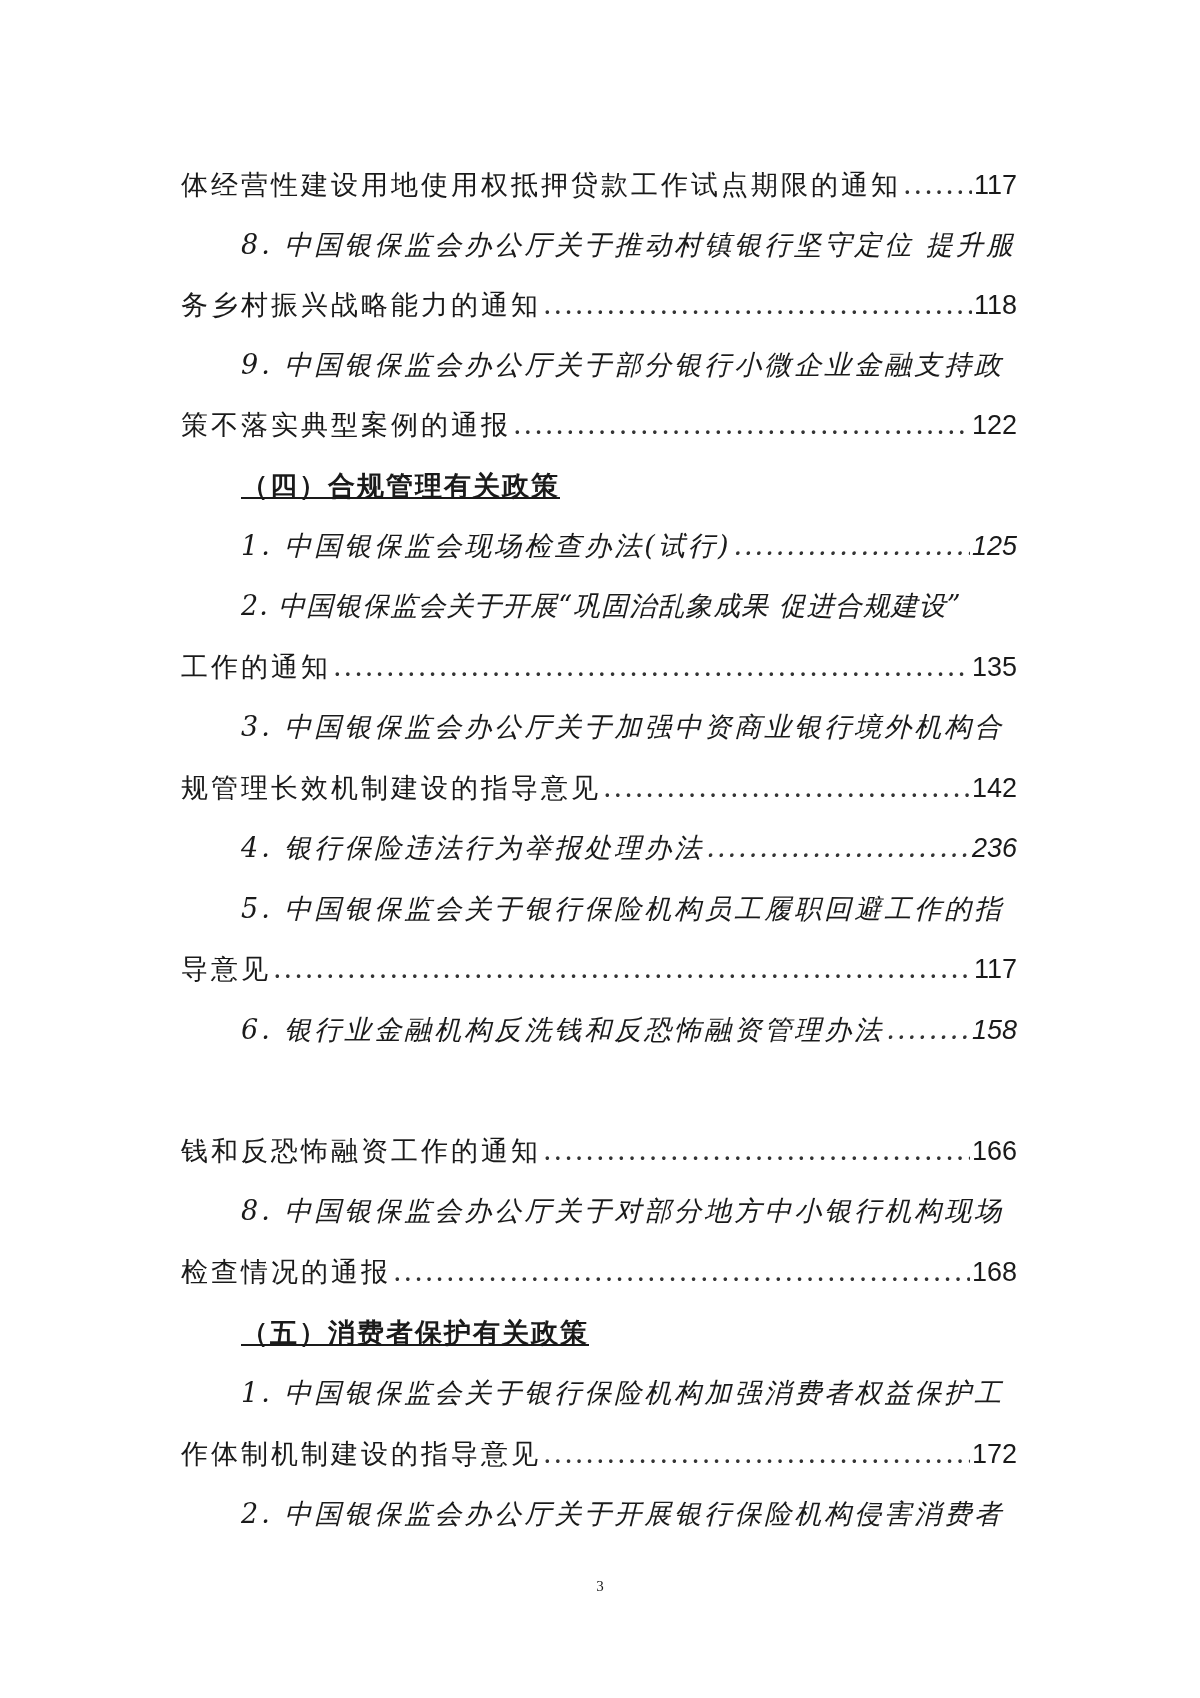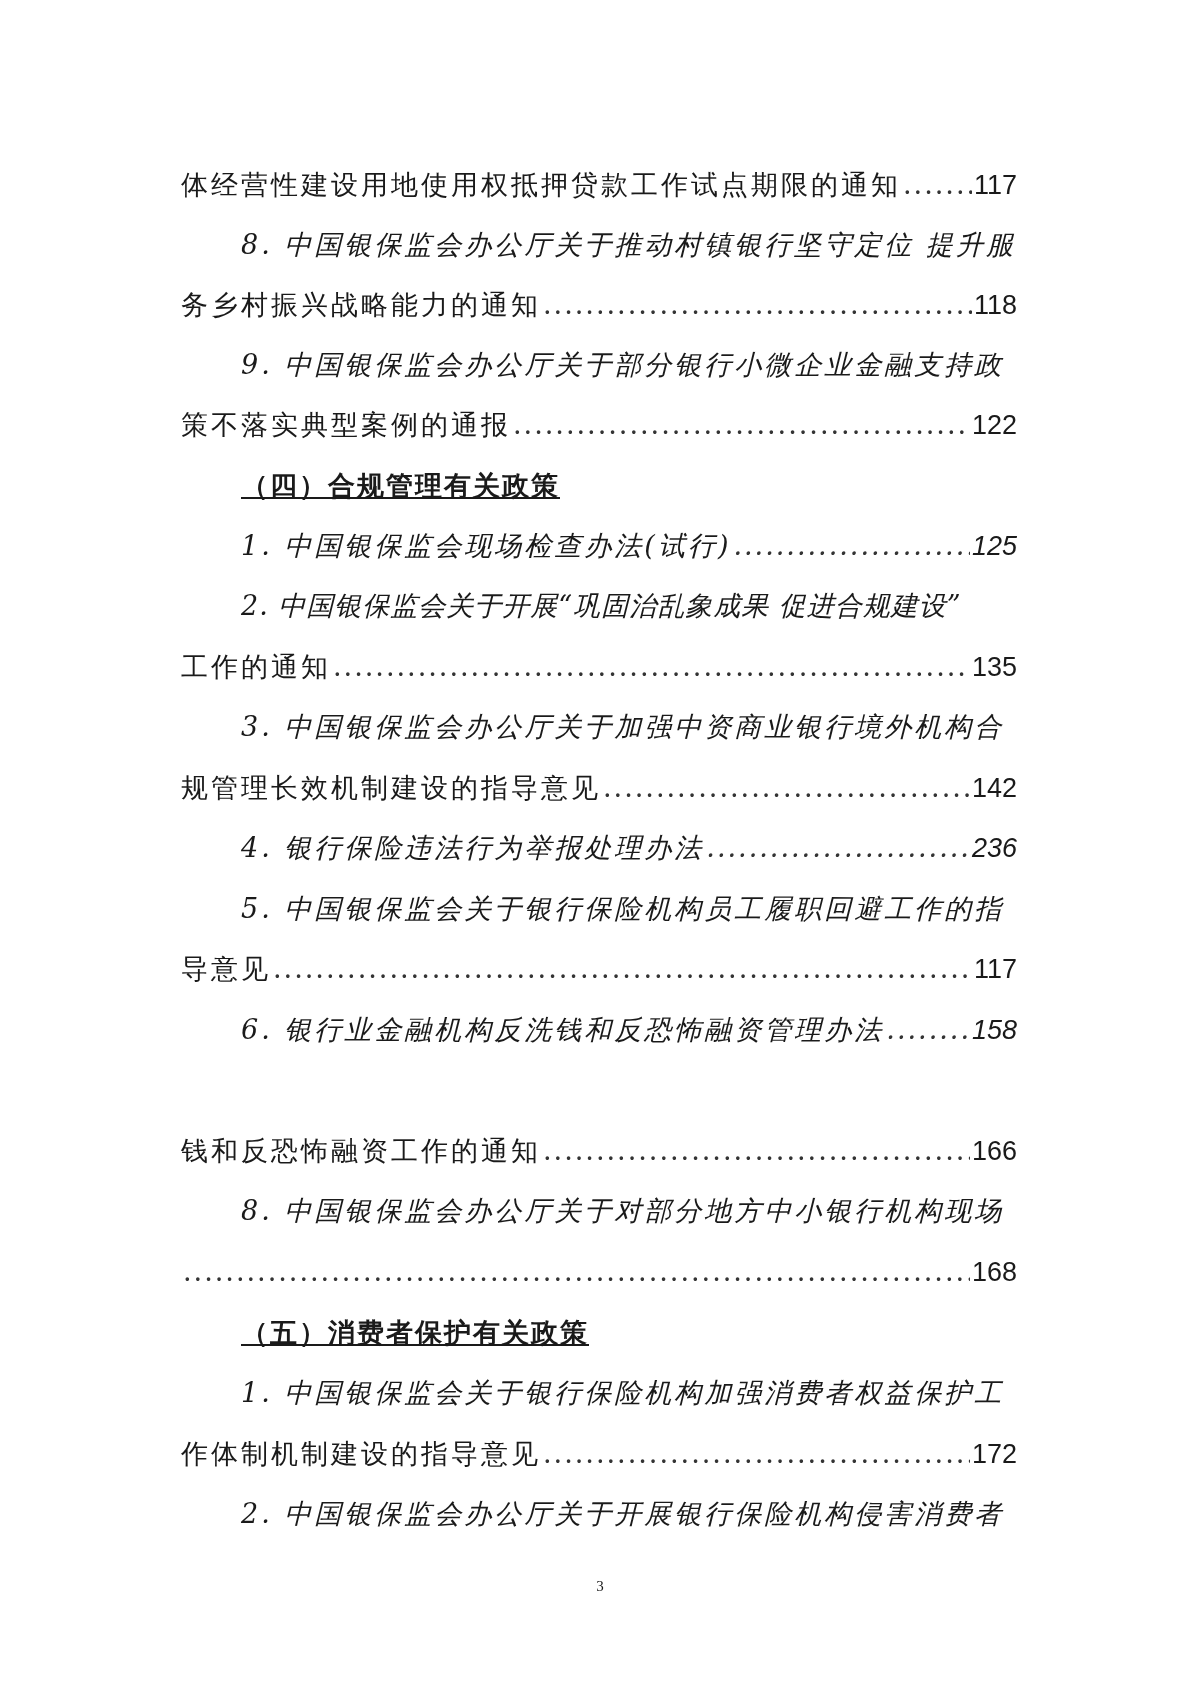--- a/index.html
+++ b/index.html
@@ -86,20 +86,21 @@
     </div>
   <div class="line" style="top:1131px">
       <span class="txt">钱和反恐怖融资工作的通知</span>
       <span class="dots"></span>
       <span class="pg">166</span>
     </div>
   <div class="line indent" style="top:1191px">
       <span class="txt">8. 中国银保监会办公厅关于对部分地方中小银行机构现场</span>
     </div>
   <div class="line" style="top:1252px">
+      <span class="txt">检查情况的通报</span>
       <span class="dots"></span>
       <span class="pg">168</span>
     </div>
   <div class="line heading" style="top:1313px">
       <span class="txt">（五）消费者保护有关政策</span>
     </div>
   <div class="line indent" style="top:1373px">
       <span class="txt">1. 中国银保监会关于银行保险机构加强消费者权益保护工</span>
     </div>
   <div class="line" style="top:1434px">

